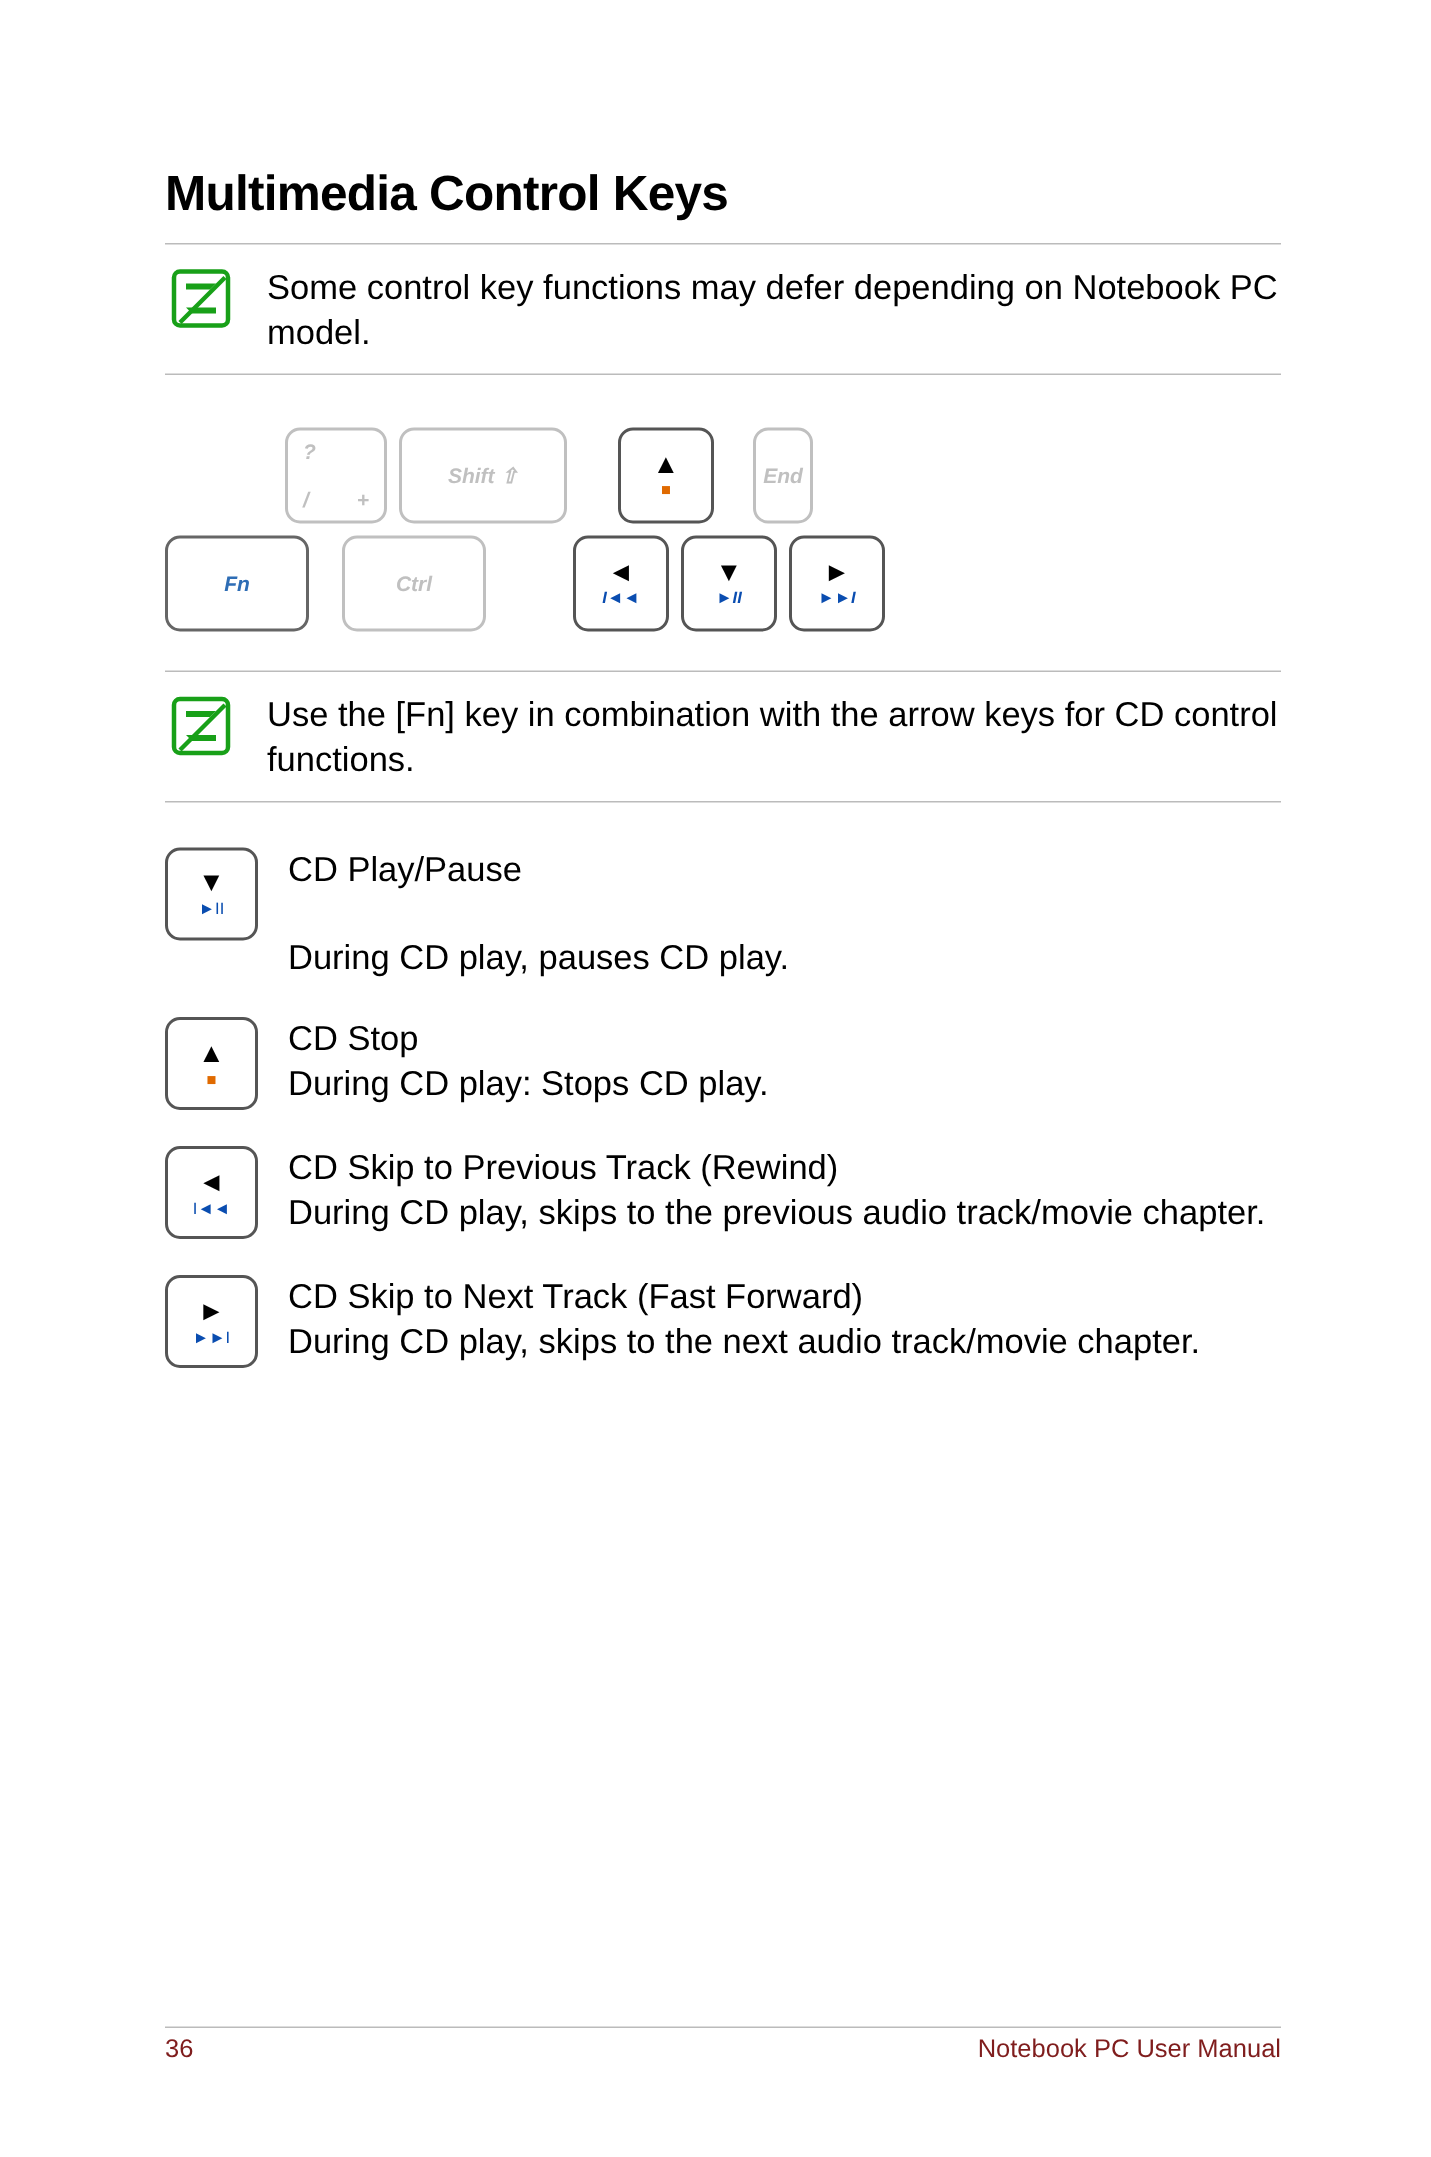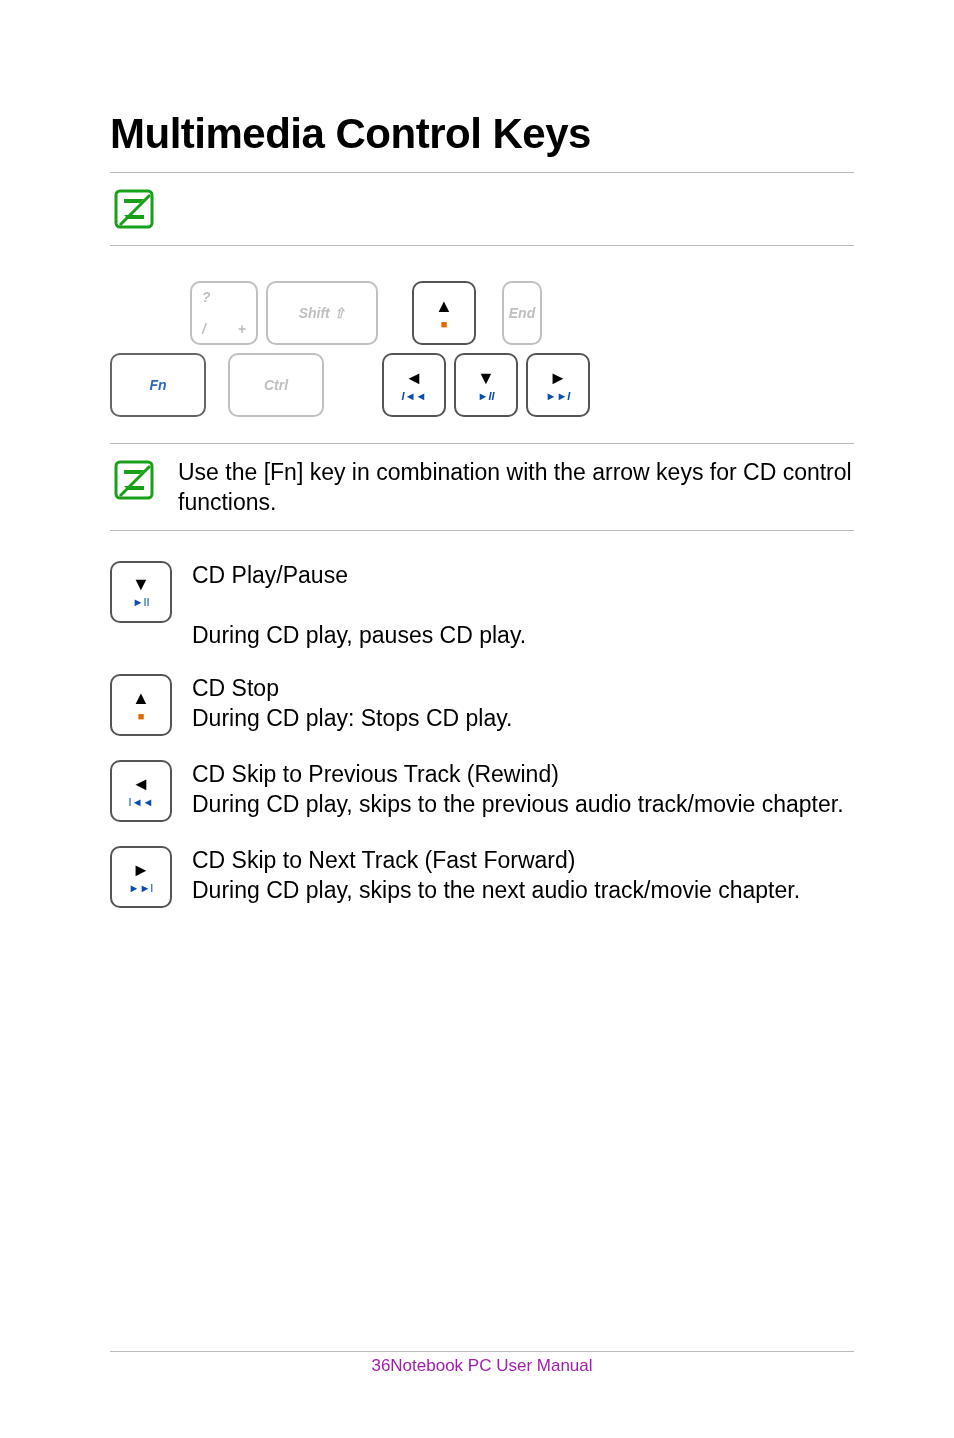--- a/index.html
+++ b/index.html
@@ -7,21 +7,21 @@
   body {
     font-family: "Segoe UI", "Helvetica Neue", Arial, sans-serif;
     color: #000;
     background: #fff;
     position: relative;
   }
   .page {
     padding: 110px 100px 0 110px;
   }
   h2.heading {
-    font-size: 42px;
+    font-size: 33px;
     font-weight: 700;
     margin-bottom: 14px;
     letter-spacing: -0.5px;
   }
   p.intro {
     font-size: 23px;
     line-height: 1.3;
     margin-bottom: 18px;
   }
   .note-block {
@@ -118,45 +118,46 @@
   .feature-key.right .media { color:#0a4db0;}
   .feature-text { flex:1; font-size:23px; line-height:1.3; }
   .feature-text .title { font-weight:400; display:block; }
 
   .footer {
     position:absolute;
     bottom: 62px;
     left: 110px;
     right: 100px;
     display:flex;
-    justify-content:center;
+    justify-content:space-between;
     border-top:1px solid #bbb;
     padding-top:4px;
     font-size:17px;
-    color:#a21caf;
+    color:#7f1d1d;
   }
 
   
   .note-svg { width:48px; height:48px; }
 </style>
 </head>
 <body>
 
 <div class="page">
   <h2 class="heading">Multimedia Control Keys</h2>
 
   <div class="note-block">
     <div class="note-icon">
       <svg class="note-svg" viewBox="0 0 48 48">
         <rect x="6" y="6" width="36" height="36" rx="4" fill="none" stroke="#18a018" stroke-width="3"></rect>
         <path d="M10 40 L40 10" stroke="#18a018" stroke-width="3"></path>
         <path d="M14 14 L34 14 L30 18 L14 18 Z" fill="#18a018"></path>
         <path d="M14 30 L34 30 L34 34 L18 34 Z" fill="#18a018"></path>
       </svg>
     </div>
+    <div class="note-text">Some control key functions may defer depending on Notebook PC model.</div>
   </div>
 
   <div class="kbd-area">
     <div class="kbd-row indent">
       <div class="key slash">
         <span class="top">?</span>
         <span class="bot">
             <span>/</span>
             <span>+</span>
           </span>

